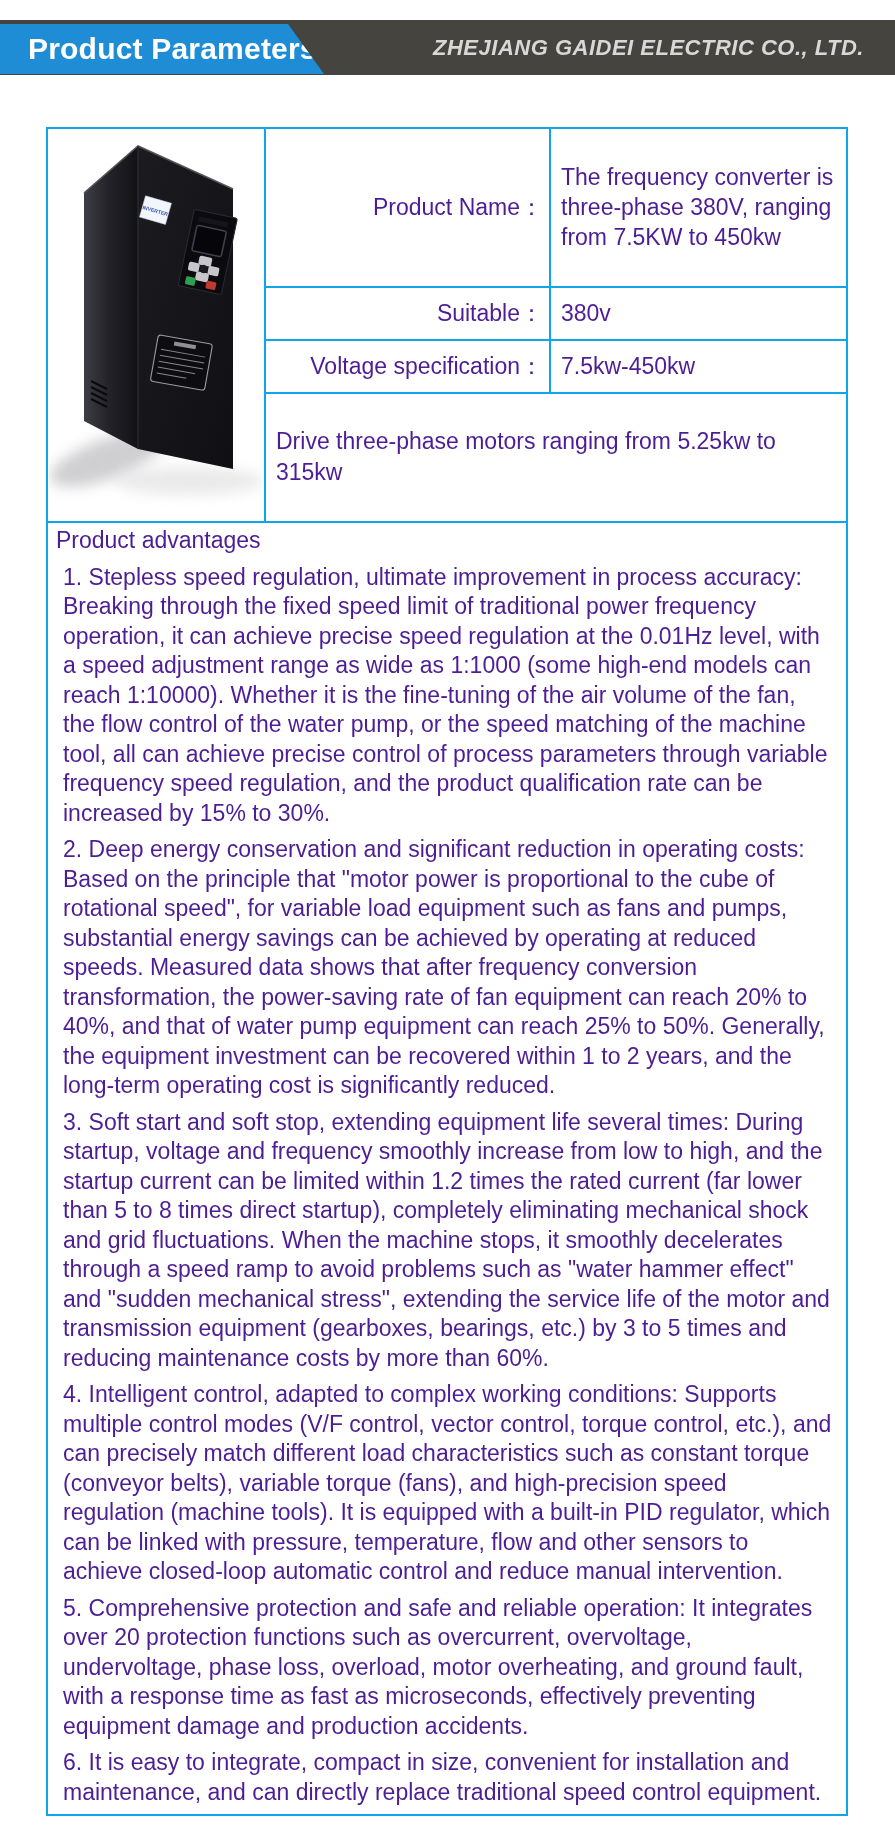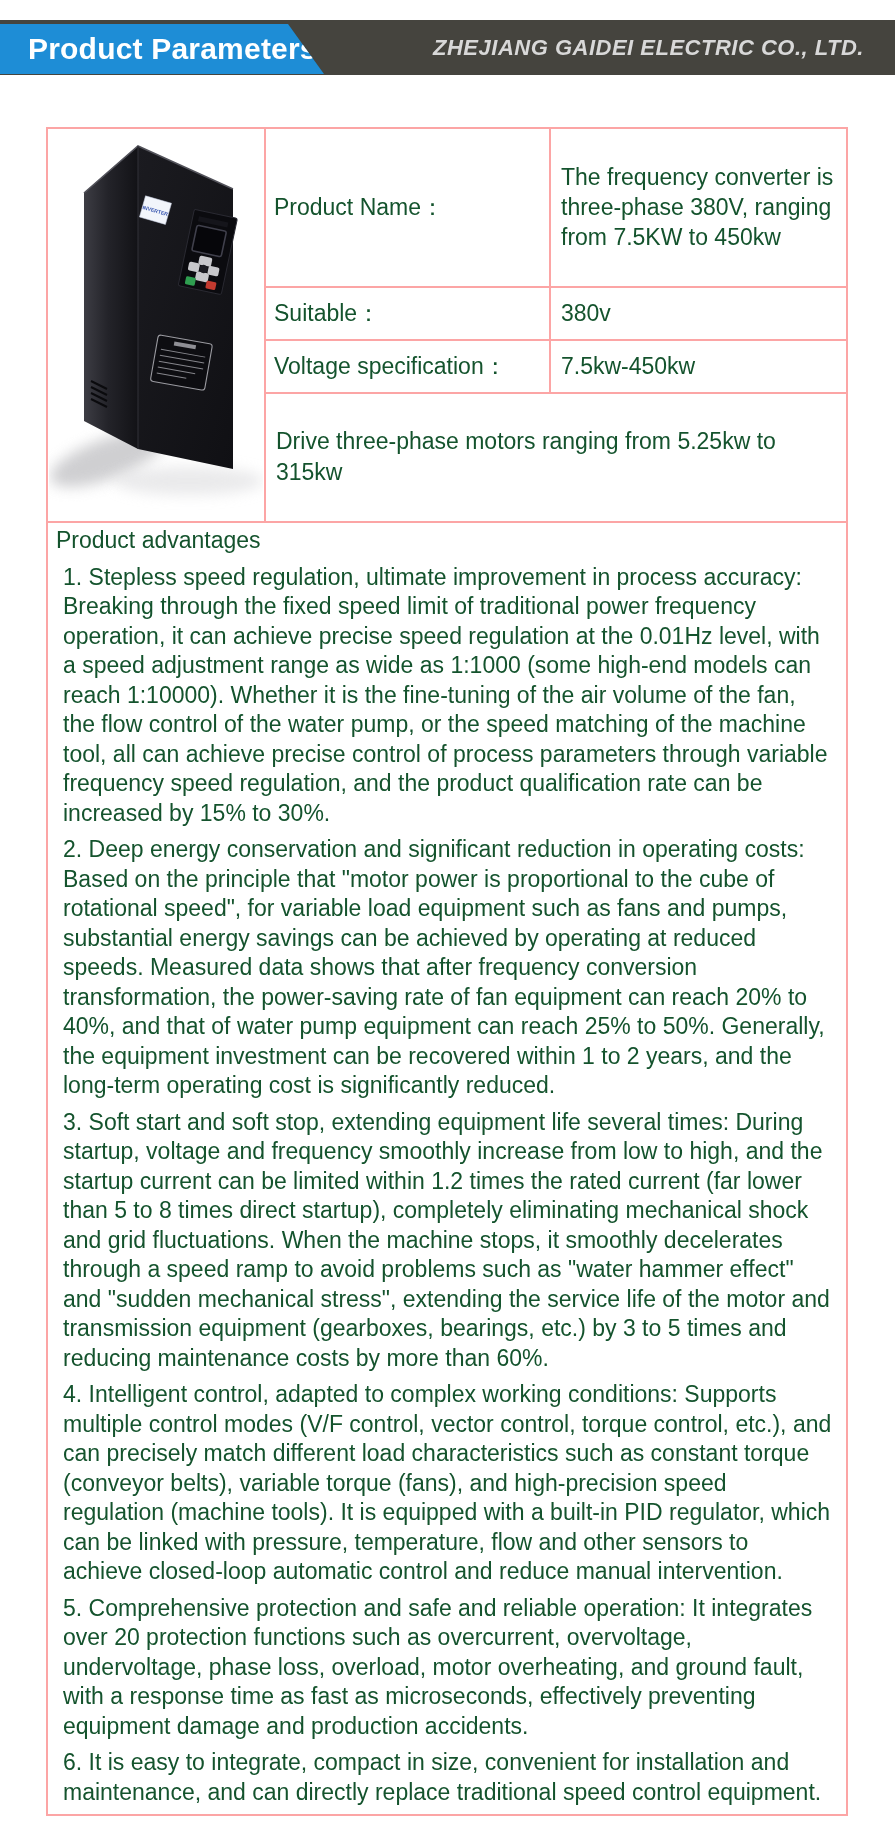--- a/index.html
+++ b/index.html
@@ -41,28 +41,28 @@
   }
 
   
   table.spec-table {
     position: absolute; left: 46px; top: 127px;
     width: 800px;
     border-collapse: collapse;
     table-layout: fixed;
   }
   table.spec-table td {
-    border: 2px solid #fca5a5;
+    border: 2px solid #0ea5e9;
     font-size: 23px;
-    color: #14532d;
+    color: #4c1d95;
     vertical-align: middle;
     background: #ffffff;
   }
   td.cell-image { padding: 0; vertical-align: middle; text-align: center; }
-  td.cell-label { padding: 4px 6px 4px 8px; }
+  td.cell-label { padding: 4px 6px 4px 8px; text-align: right; }
   td.cell-value { padding: 10px 8px 10px 10px; line-height: 30px; }
   tr.row-1 { height: 156px; }
   tr.row-2 { height: 44px; }
   tr.row-3 { height: 48px; }
   tr.row-4 { height: 127px; }
   td.cell-merged { padding: 6px 10px 6px 10px; line-height: 31px; }
 
   td.cell-advantages {
     height: 1031px;
     vertical-align: top;

